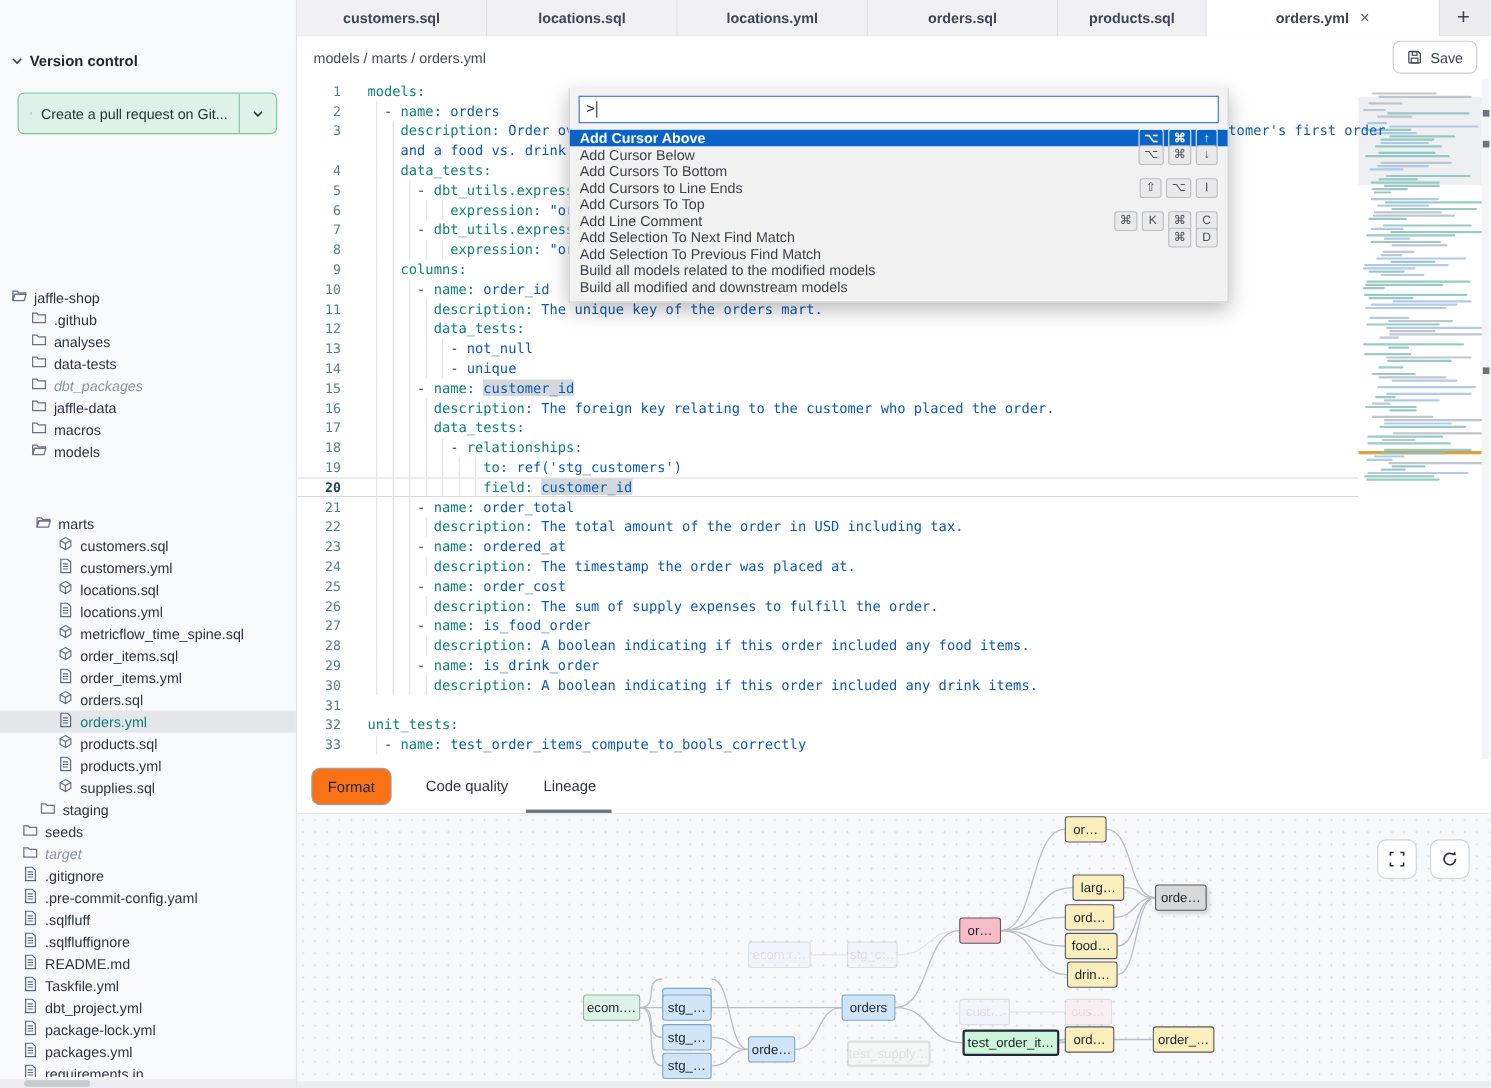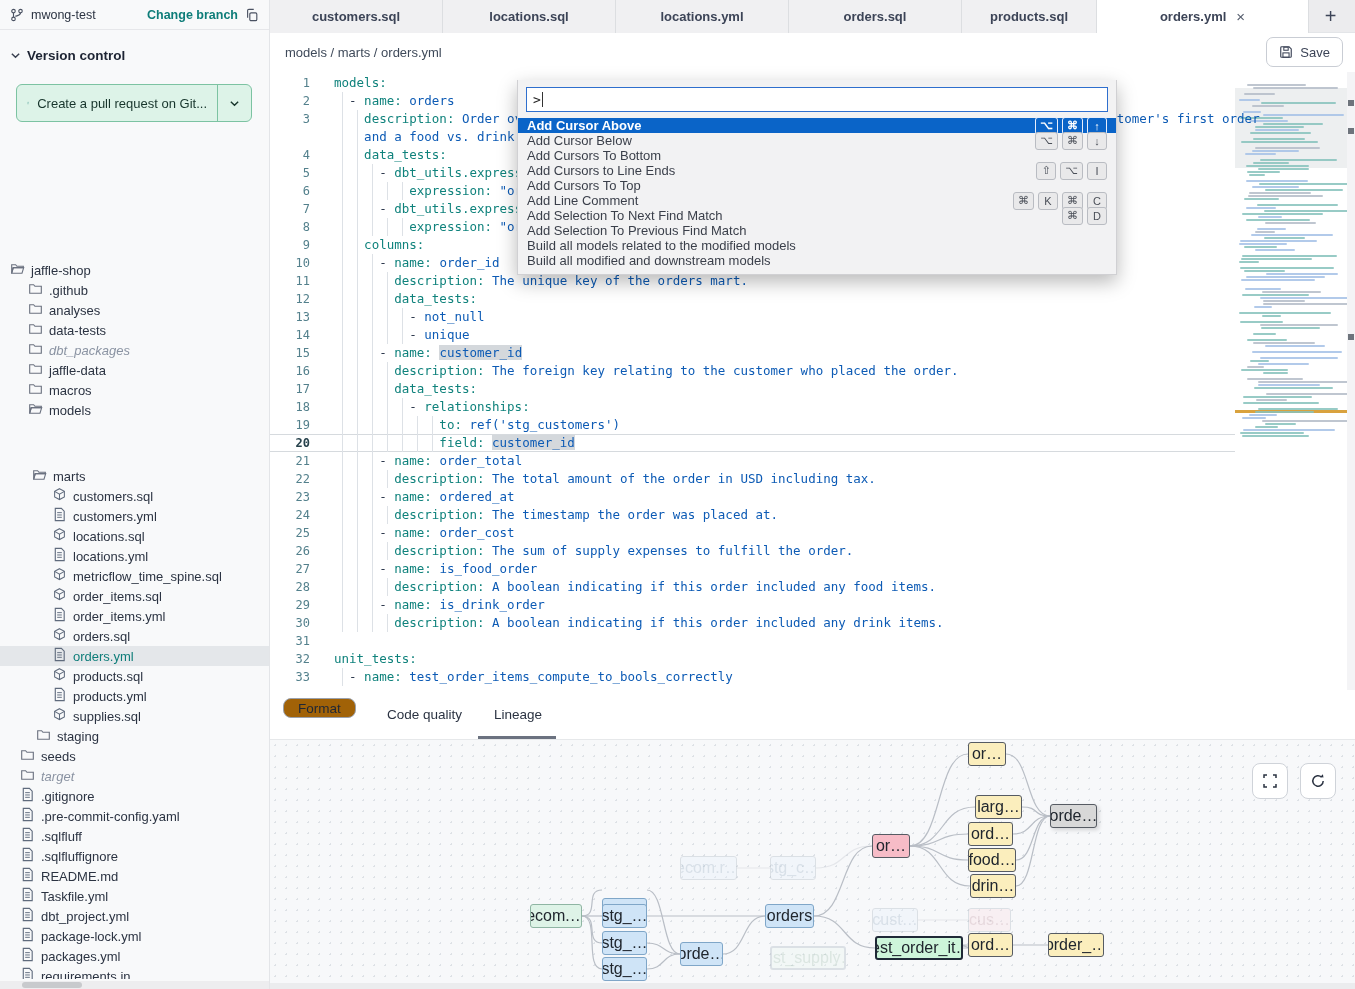--- a/index.html
+++ b/index.html
@@ -63,28 +63,28 @@
   .pal-input{margin:7px 8px 6px 8px;height:25px;background:#fff;border:1.5px solid #2f6fce;display:flex;align-items:center;padding:0 6px;font-size:13px;color:#222;font-family:"DejaVu Sans Mono",monospace;}
   .caret{display:inline-block;width:1px;height:15px;background:#333;margin-left:1px;}
   .pal-row{height:15px;display:flex;align-items:center;padding:0 9px;font-size:13px;color:#3a3f4a;cursor:pointer;}
   .pal-row.sel{background:#0a64c8;color:#fff;font-weight:700;}
   .pal-keys{margin-left:auto;display:flex;gap:4px;}
   .chip{min-width:20px;height:18px;padding:0 4px;border:1px solid #b9bcc2;border-radius:3px;background:#e9e9ea;font-size:11px;display:flex;align-items:center;justify-content:center;color:#4a4f58;}
   .pal-row.sel .chip{background:transparent;border-color:#e8eefb;color:#fff;}
 
   
   .btabs{position:absolute;top:690px;left:0;right:0;height:50px;background:#fff;border-bottom:1px solid #e6e8ea;}
-  .fmt-btn{position:absolute;left:13px;top:8px;height:20px;padding:0 14px;border:1px solid #9aa1ad;border-radius:8px;background:#a16207;font-size:13.5px;color:#1f2736;display:flex;align-items:center;cursor:pointer;}
+  .fmt-btn{position:absolute;left:13px;top:8px;height:34px;padding:0 14px;border:1px solid #9aa1ad;border-radius:8px;background:#f97316;font-size:13.5px;color:#1f2736;display:flex;align-items:center;cursor:pointer;}
   .btab{position:absolute;top:0;height:49px;display:flex;align-items:center;font-size:13.5px;color:#2b3342;cursor:pointer;}
   .btab-underline{position:absolute;top:46px;left:208px;width:78px;height:3px;background:#6b7280;}
 
   
   .lineage{position:absolute;top:740px;left:0;right:0;height:249px;background:#f7f8fa;background-image:radial-gradient(#dde1e6 1px,transparent 1px);background-size:11px 11px;overflow:hidden;}
   .edges{position:absolute;left:0;top:0;width:1085px;height:249px;}
-  .lnode{position:absolute;height:24px;border:1px solid #555b63;border-radius:3px;display:flex;align-items:center;justify-content:center;font-size:16px;color:#20262e;white-space:nowrap;overflow:hidden;padding:0 5px;cursor:pointer;}
+  .lnode{position:absolute;height:24px;border:1px solid #555b63;border-radius:3px;display:flex;align-items:center;justify-content:center;font-size:12px;color:#20262e;white-space:nowrap;overflow:hidden;padding:0 5px;cursor:pointer;}
   .lnode.c-blue{background:#cfe4f7;border-color:#7fa6c8;}
   .lnode.c-yellow{background:#fbeebd;border-color:#565b63;}
   .lnode.c-pink{background:#f7bcc7;border-color:#565b63;}
   .lnode.c-mint{background:#def3e7;border-color:#8fb5a3;}
   .lnode.c-gray{background:#d8d8d8;border-color:#565b63;box-shadow:2px 2px 4px rgba(0,0,0,.15);}
   .lnode.c-green{background:#cdf5da;border-color:#1f2937;border-width:2px;font-weight:400;}
   .lnode.faded{opacity:.35;border-color:#aab4c0;}
   .lnode.faded.c-blue{background:#e8f1fa;color:#9fb4c8;}
   .lnode.faded.c-pink{background:#fadfe4;color:#caa0a9;}
   .lnode.faded.c-green{background:#e9f7ef;color:#a8c4b4;}
@@ -93,38 +93,20 @@
   .lin-update{height:38px;padding:0 14px;background:#f6f7f8;border:1px solid #b9bec7;border-radius:0 6px 6px 0;font-size:13.5px;color:#2b3342;display:flex;align-items:center;cursor:pointer;}
   .sq-btn{position:absolute;top:23px;width:36px;height:36px;background:#fff;border:1px solid #cfd3d9;border-radius:8px;display:flex;align-items:center;justify-content:center;cursor:pointer;z-index:5;}
   .lin-scroll{position:absolute;left:0;bottom:0;width:100%;height:6px;background:#ebecee;}
 </style>
 </head>
 <body>
 
 <div class="app">
 
   <div class="sidebar">
-    <div class="sb-head">
-      <span class="icon-btn">
-        <svg width="14" height="14" viewBox="0 0 16 16">
-            <circle cx="4" cy="3.5" r="2" fill="none" stroke="#4a5262" stroke-width="1.3"></circle>
-            <circle cx="12" cy="3.5" r="2" fill="none" stroke="#4a5262" stroke-width="1.3"></circle>
-            <circle cx="4" cy="12.5" r="2" fill="none" stroke="#4a5262" stroke-width="1.3"></circle>
-            <path d="M4 5.5v5M12 5.5c0 3-3 3-6 4" fill="none" stroke="#4a5262" stroke-width="1.3"></path>
-          </svg>
-      </span>
-      <span class="branch-name">mwong-test</span>
-      <span class="change-branch">Change branch</span>
-      <span class="icon-btn">
-        <svg width="14" height="14" viewBox="0 0 16 16">
-            <rect x="5.5" y="5.5" width="8" height="9" rx="1.5" fill="none" stroke="#4a5262" stroke-width="1.3"></rect>
-            <path d="M3 11V3a1.5 1.5 0 011.5-1.5H10" fill="none" stroke="#4a5262" stroke-width="1.3"></path>
-          </svg>
-      </span>
-    </div>
 
     <div class="vc-head">
       <svg width="11" height="11" viewBox="0 0 12 12">
           <path d="M2 4l4 4 4-4" fill="none" stroke="#3a4150" stroke-width="1.6"></path>
         </svg>
       <span class="sec-title">Version control</span>
     </div>
 
     <div class="pr-btn">
       <div class="pr-main">

